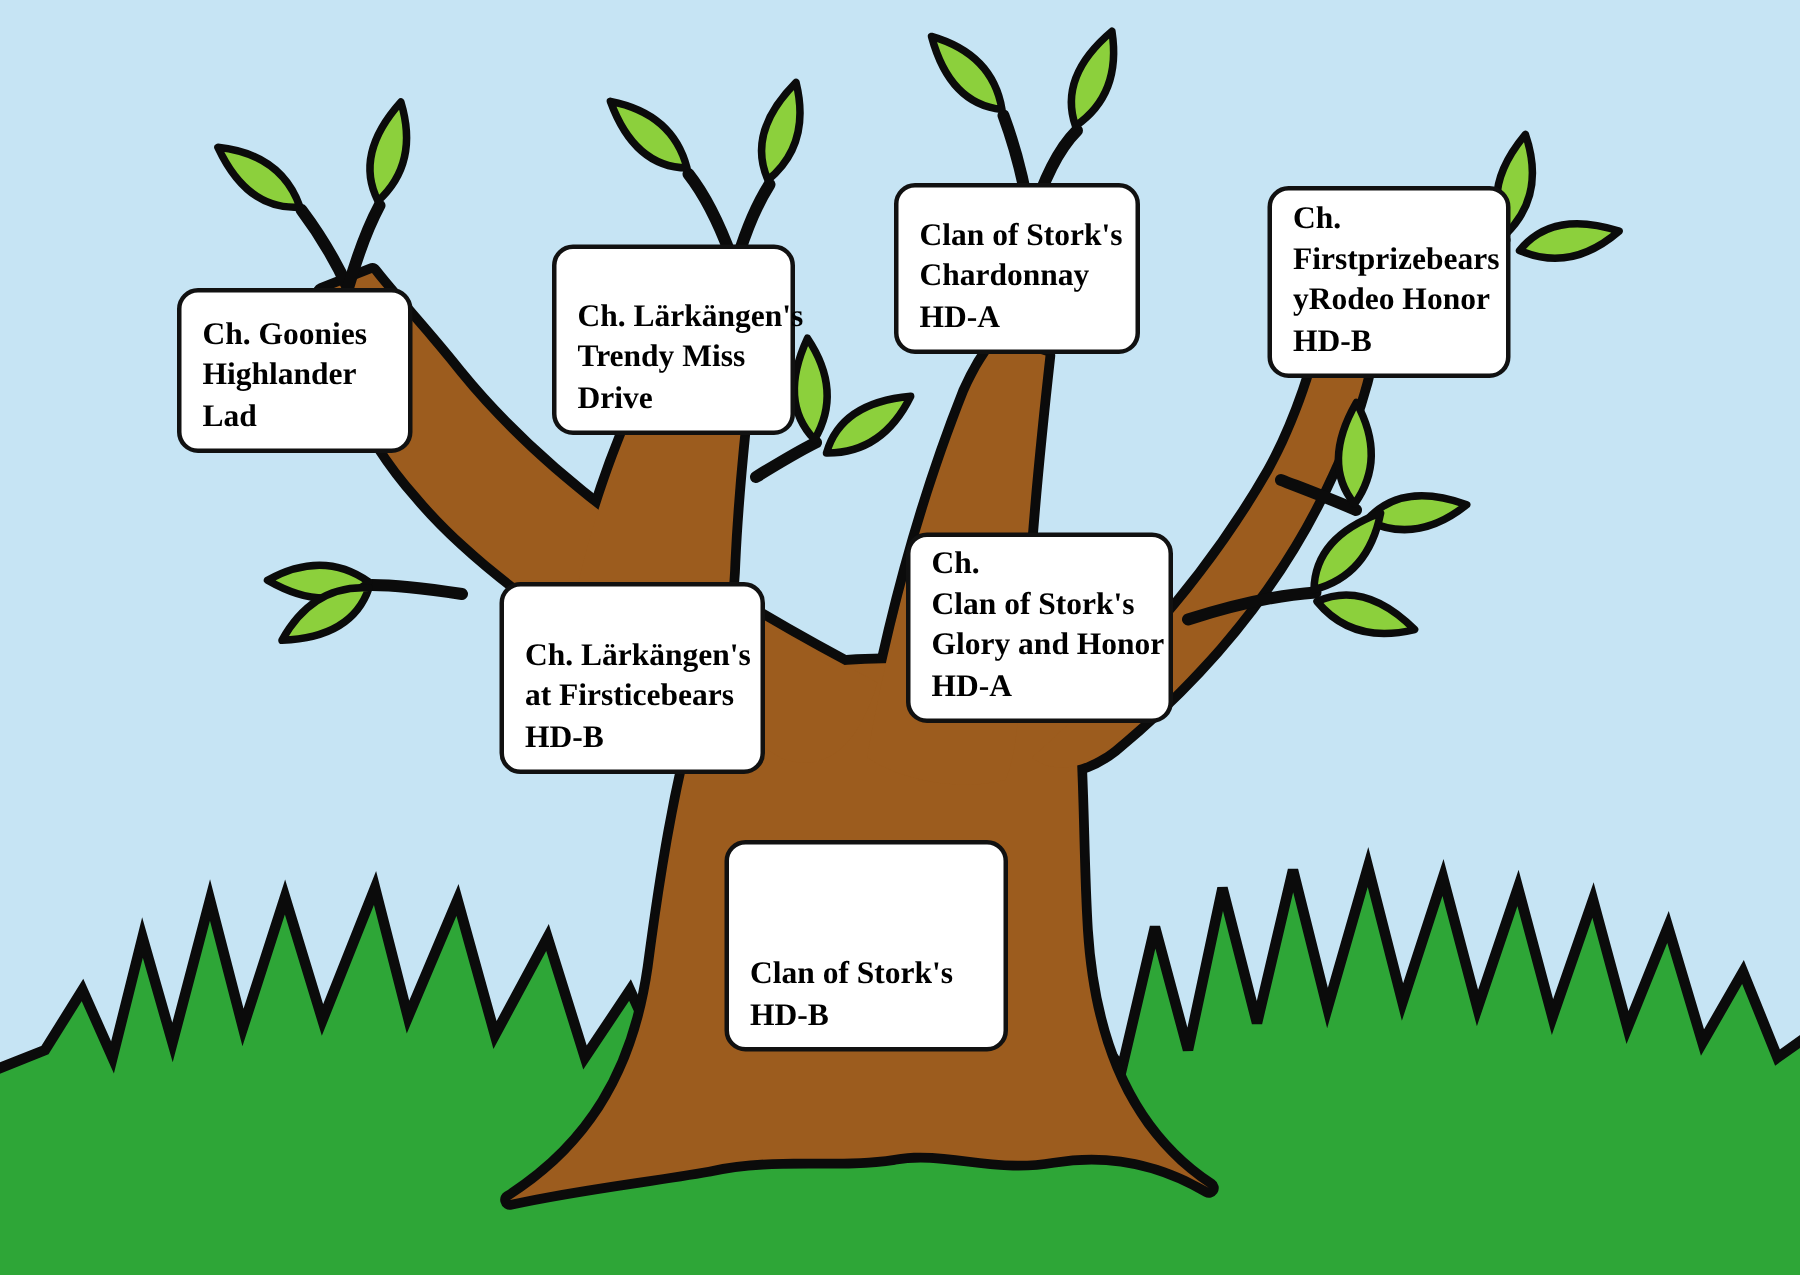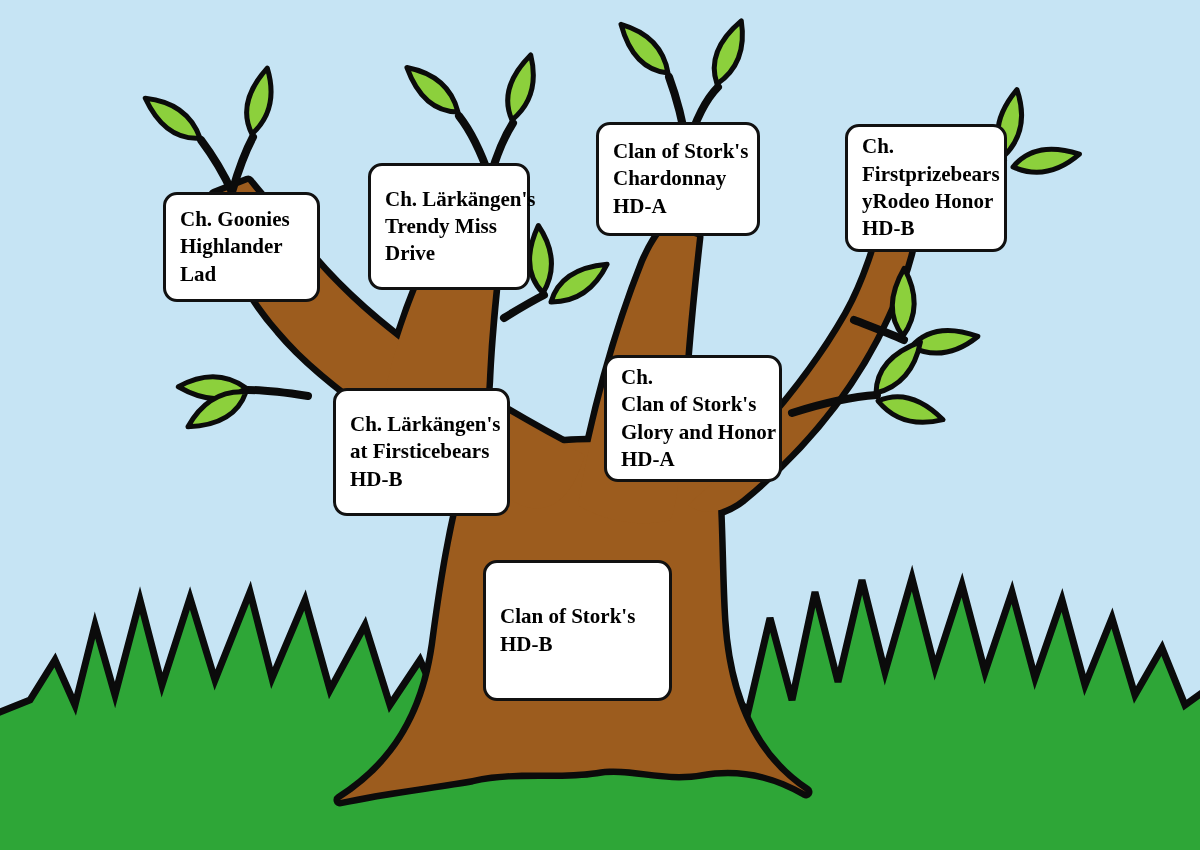--- a/index.html
+++ b/index.html
@@ -7,27 +7,27 @@
     position:relative;width:1200px;height:850px;overflow:hidden;
     font-family:"Liberation Serif","DejaVu Serif",serif;
   }
   #scene-svg{position:absolute;left:0;top:0;width:1200px;height:850px;display:block;}
   .node{
     position:absolute;
     background:#ffffff;
     border:3px solid #111;
     border-radius:14px;
     box-sizing:border-box;
-    display:flex;flex-direction:column;justify-content:center;
+    display:flex;flex-direction:column;justify-content:flex-end;
     padding:8px 12px 8px 14px;
     font-weight:700;font-size:21px;line-height:1.3;color:#000;
   }
   .node .line{white-space:nowrap;}
   
-  .n1{left:118px;top:192px;width:157px;height:110px;margin-left:45px;}
+  .n1{left:118px;top:192px;width:157px;height:110px;}
   .n2{left:368px;top:163px;width:162px;height:127px;}
   .n3{left:596px;top:122px;width:164px;height:114px;}
   .n4{left:845px;top:124px;width:162px;height:128px;}
   .n5{left:333px;top:388px;width:177px;height:128px;}
   .n6{left:604px;top:355px;width:178px;height:127px;}
   .n7{left:483px;top:560px;width:189px;height:141px;}
 </style>
 </head>
 <body>
 

